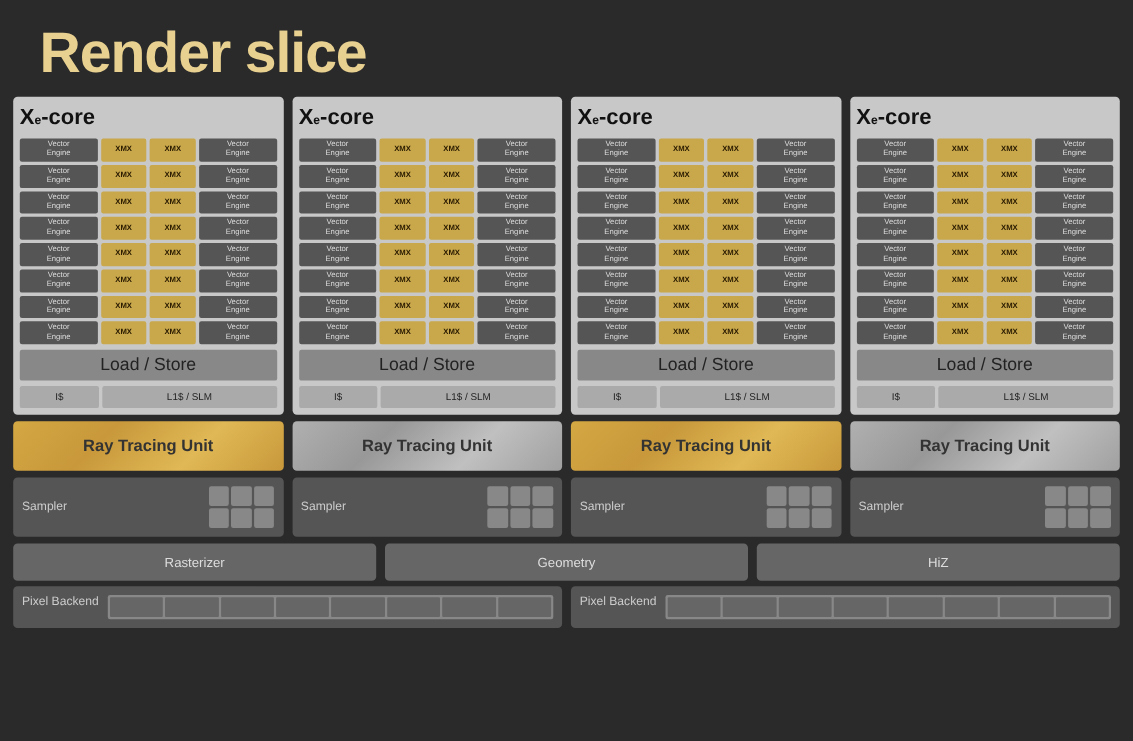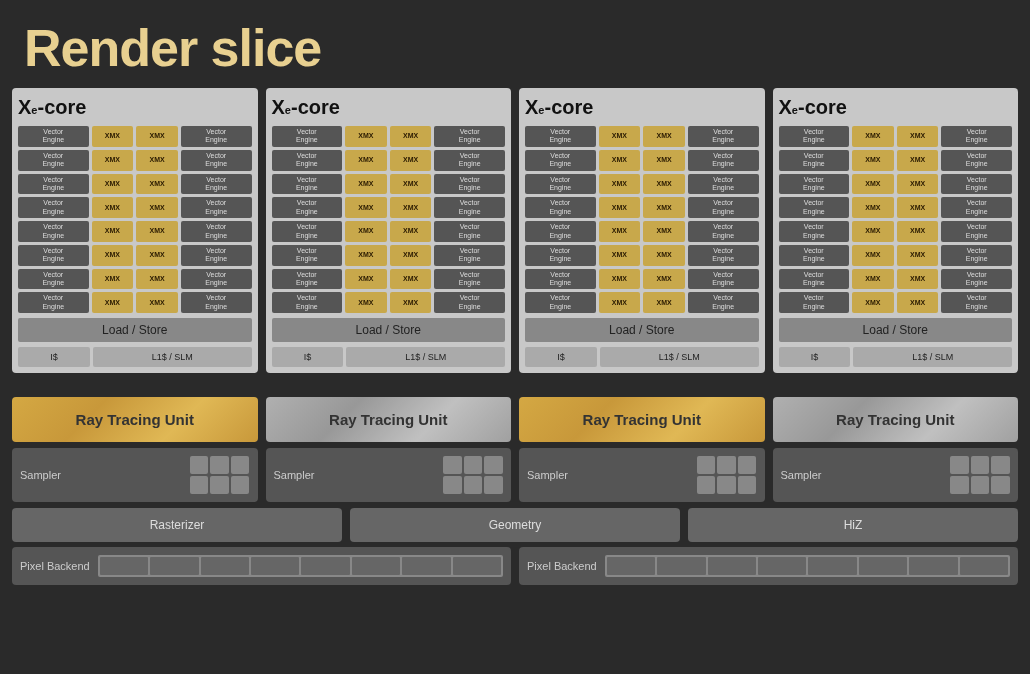--- a/index.html
+++ b/index.html
@@ -9,21 +9,21 @@
       background: #2a2a2a;
       font-family: Arial, sans-serif;
       overflow: hidden;
       position: relative;
     }
 
     .title {
       color: #e8d090;
       font-size: 52px;
       font-weight: bold;
-      padding: 18px 24px 10px 24px;
+      padding: 18px 24px 10px 36px;
       letter-spacing: -1px;
       border-radius: 18px;
     }
 
     .main-container {
       padding: 0 12px 8px 12px;
       display: flex;
       flex-direction: column;
       gap: 6px;
     }
@@ -82,21 +82,21 @@
       flex: 0.7;
       line-height: 1.2;
       display: flex;
       align-items: center;
       justify-content: center;
     }
 
     .load-store-bar {
       background: #888;
       color: #222;
-      font-size: 12px;
+      font-size: 16px;
       text-align: center;
       padding: 5px 2px;
       border-radius: 2px;
       margin-top: 2px;
     }
 
     .cache-row {
       display: flex;
       gap: 3px;
       margin-top: 2px;
@@ -119,21 +119,20 @@
       text-align: center;
       padding: 5px 0;
       border-radius: 2px;
       flex: 1.4;
     }
 
     
     .ray-tracing-row {
       display: flex;
       gap: 8px;
-      margin-top: 18px;
     }
 
     .ray-tracing-unit {
       flex: 1;
       border-radius: 4px;
       padding: 14px 8px;
       text-align: center;
       font-size: 15px;
       font-weight: bold;
       color: #333;
@@ -209,21 +208,21 @@
       display: flex;
       gap: 8px;
     }
 
     .pixel-backend-block {
       flex: 1;
       background: #555;
       border-radius: 4px;
       padding: 8px 8px;
       display: flex;
-      align-items: center;
+      align-items: flex-start;
       gap: 8px;
     }
 
     .pixel-backend-label {
       color: #ccc;
       font-size: 11px;
       white-space: nowrap;
     }
 
     .pixel-backend-bar {

